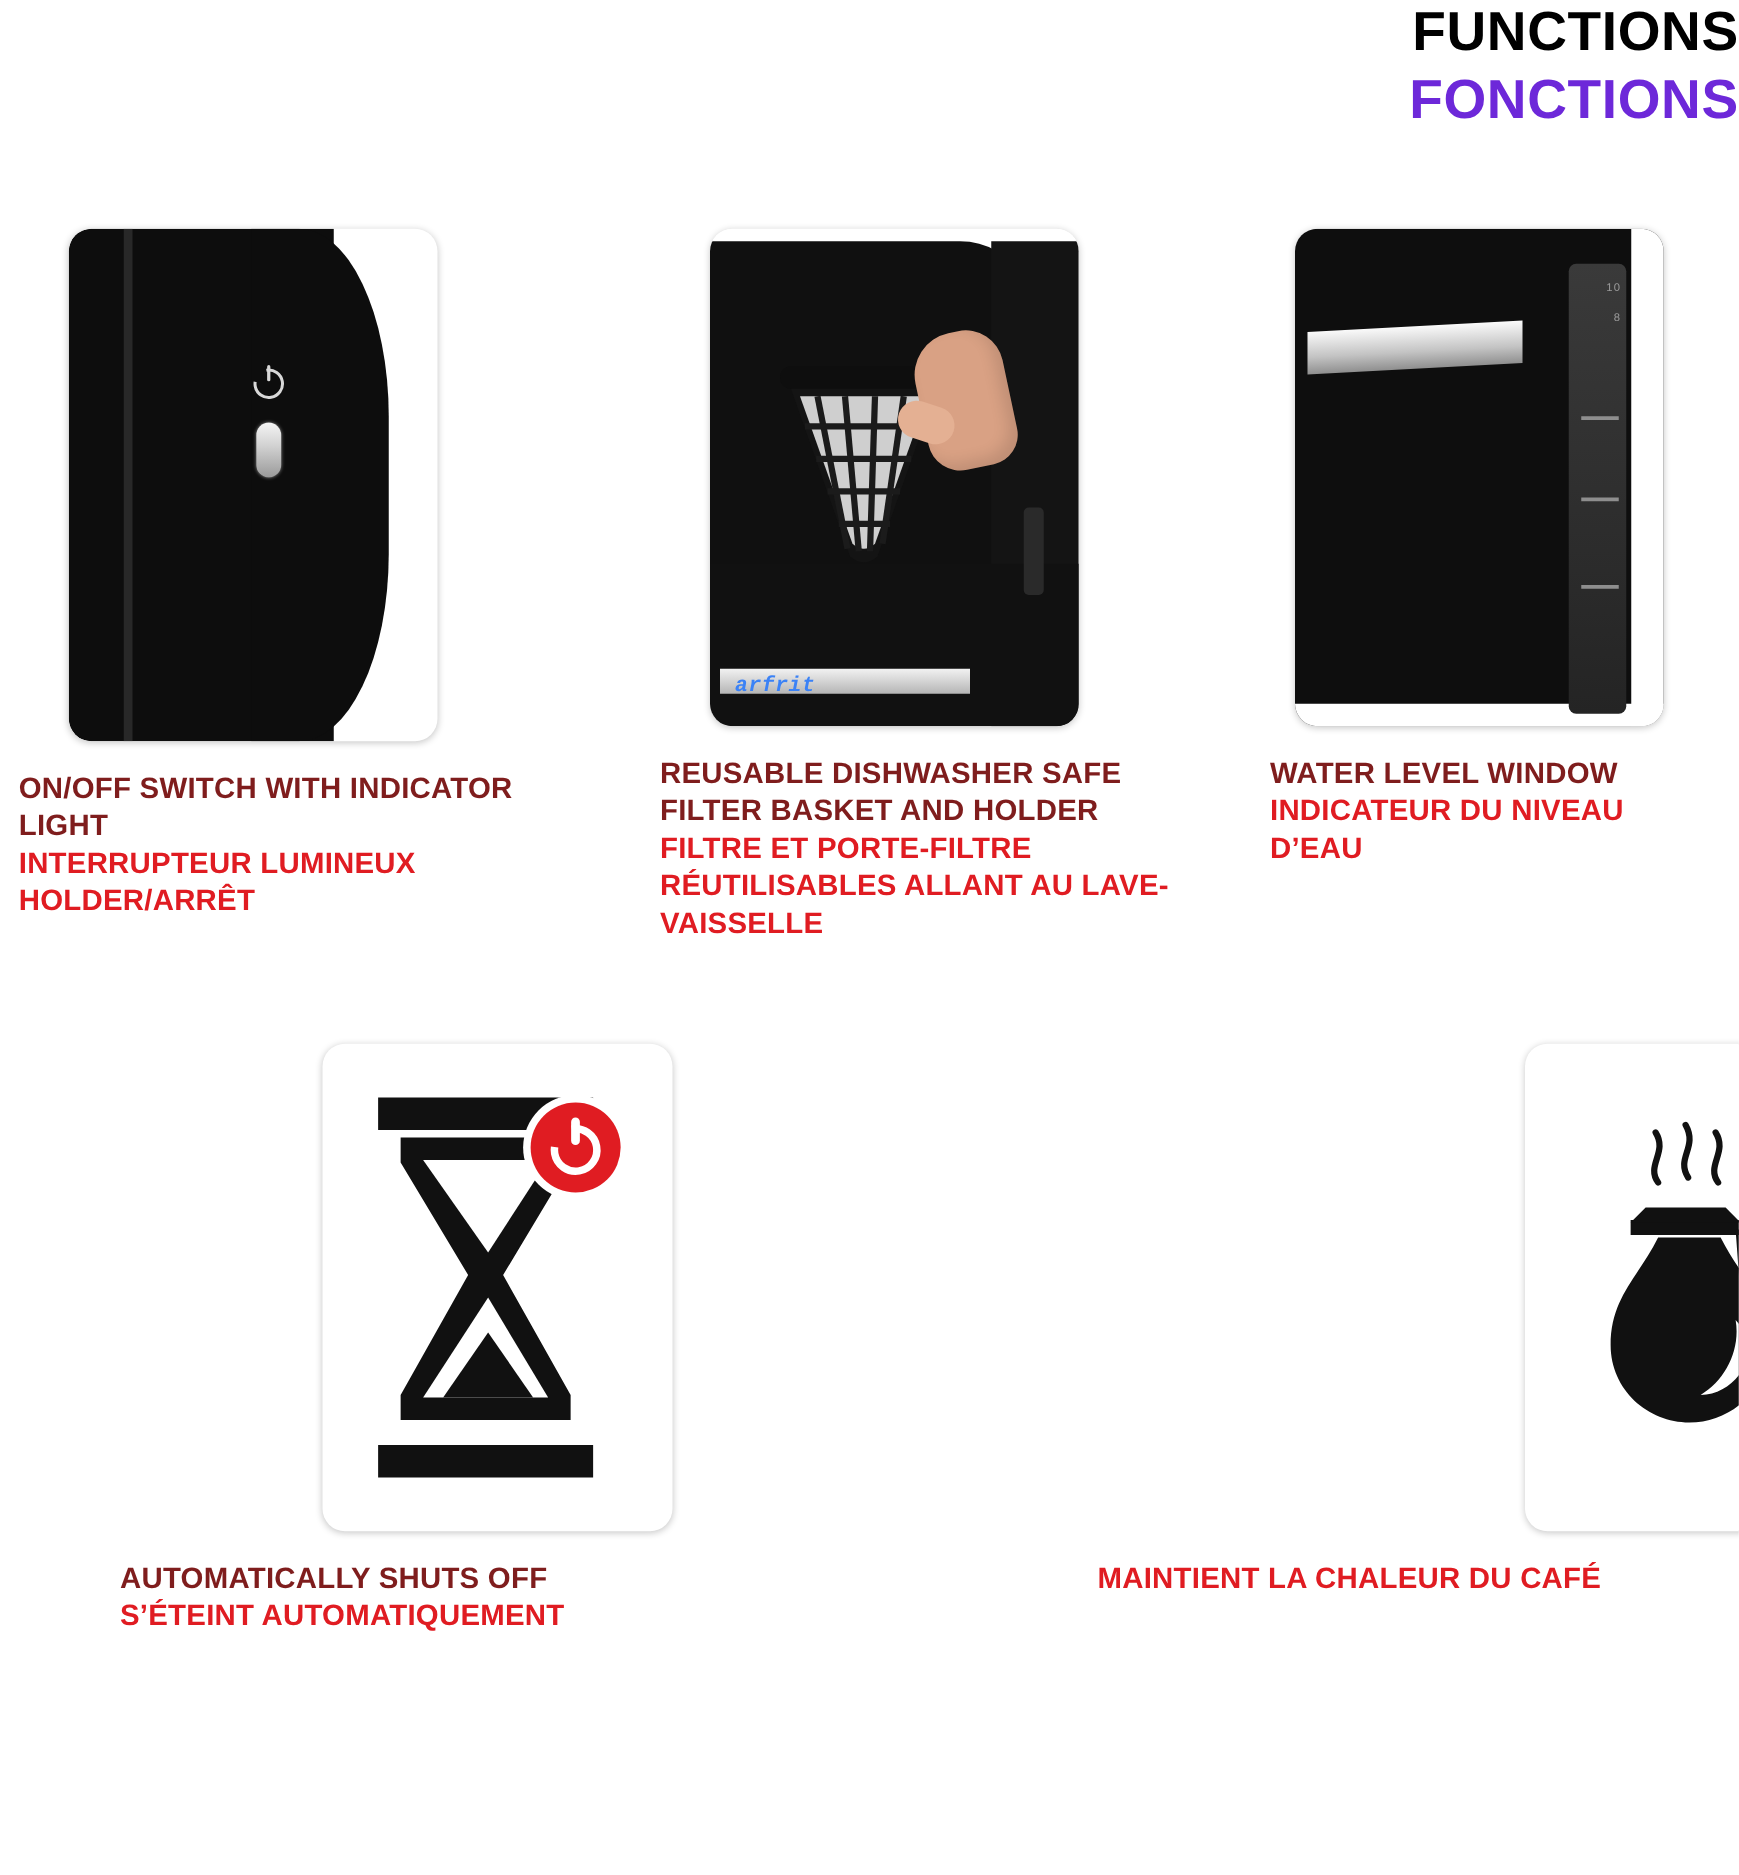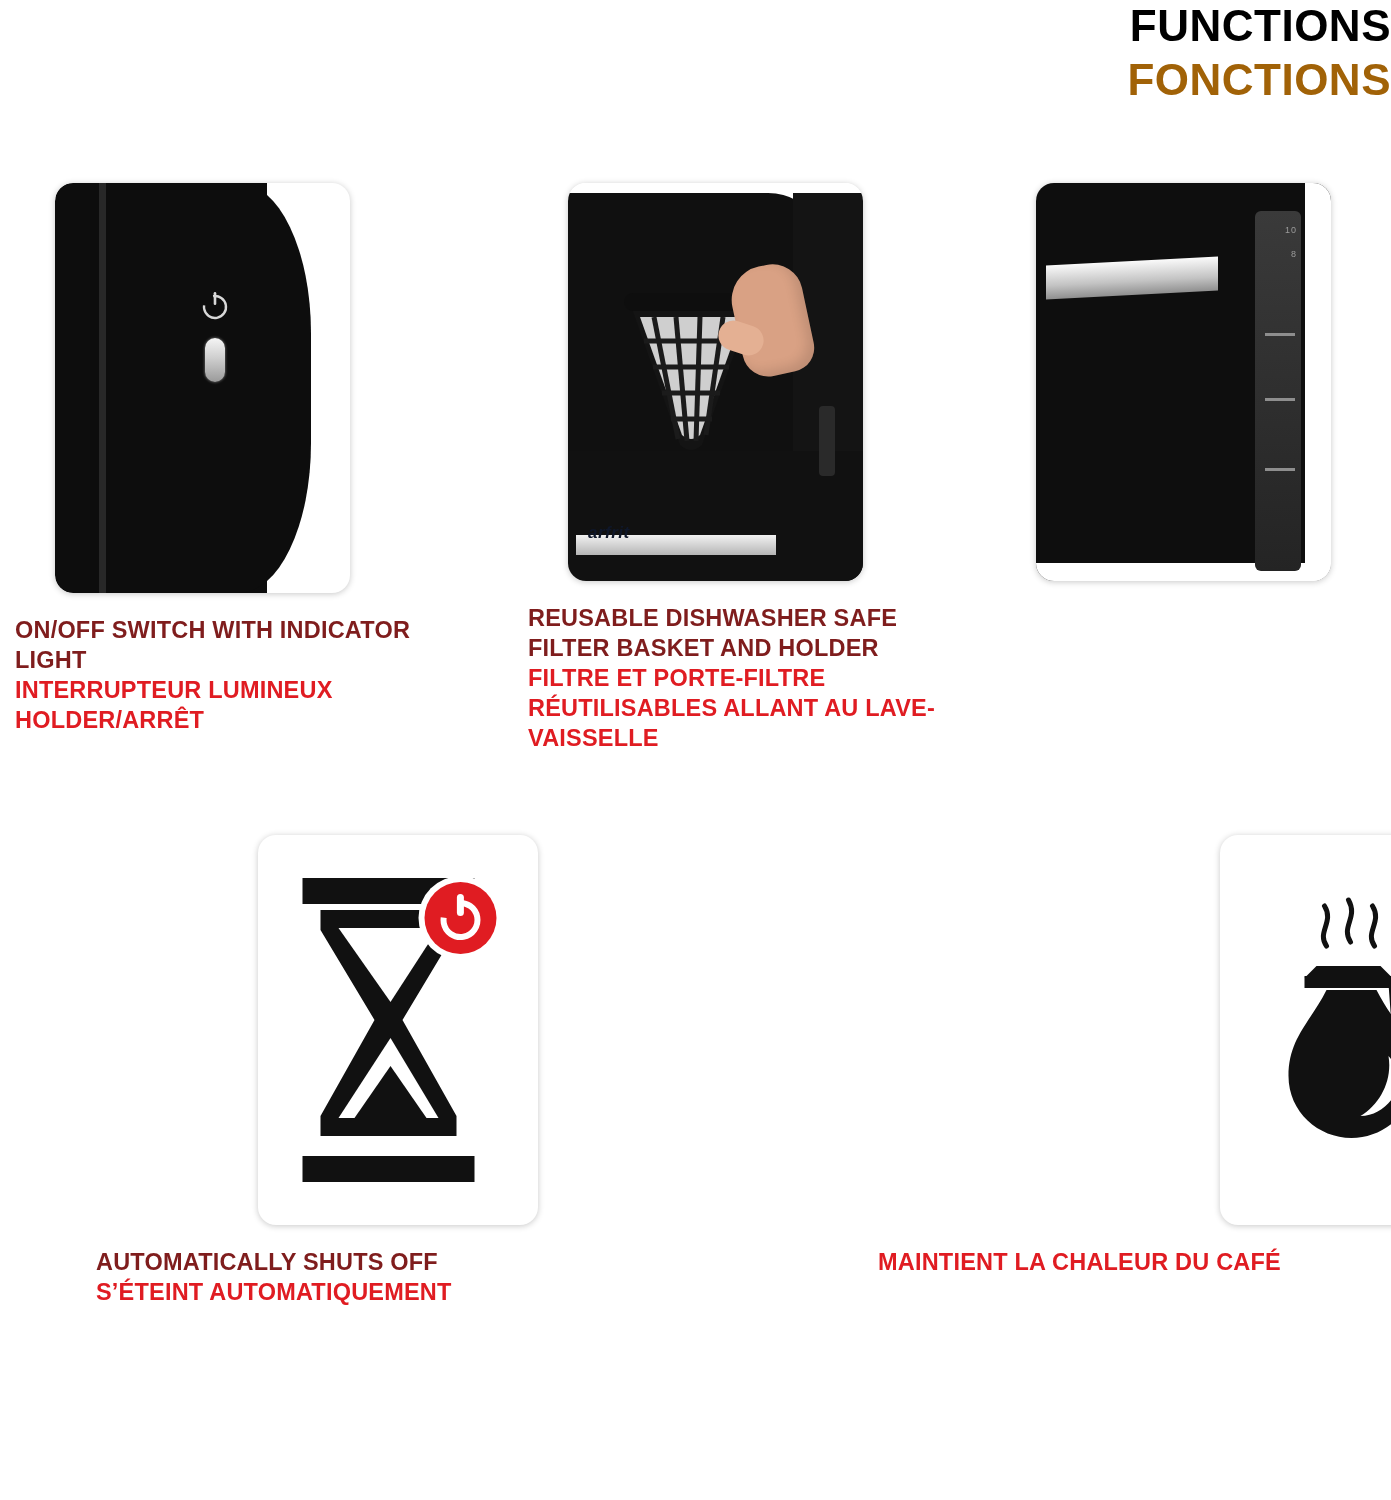--- a/index.html
+++ b/index.html
@@ -35,21 +35,21 @@
     line-height: 52px;
     color: #000000;
     margin: 0;
     padding-top: 0px;
   }
   .header .title-fr {
     font-size: 44px;
     font-weight: bold;
     letter-spacing: 0.5px;
     line-height: 56px;
-    color: #a16207;
+    color: #6d28d9;
     margin: 0;
   }
 
   
   .row {
     display: flex;
     width: 1391px;
     box-sizing: border-box;
   }
   .row-top {
@@ -161,26 +161,27 @@
     background: #111111;
   }
   .art2-strip {
     position: absolute;
     left: 8px; bottom: 26px;
     width: 200px; height: 20px;
     background: linear-gradient(180deg,#f2f2f2,#b5b5b5);
   }
   .art2-brand {
     position: absolute;
-    left: 20px; bottom: 38px;
+    left: 20px; bottom: 22px;
     font-size: 17px;
     font-style: italic;
     font-weight: bold;
-    color: #0f172a;
+    color: #3b82f6;
     letter-spacing: 0.5px;
+    font-family: Liberation Mono, monospace;
   }
   .art2-right-panel {
     position: absolute;
     right: 0; top: 10px;
     width: 70px; height: 388px;
     background: #141414;
   }
   .art2-slot {
     position: absolute;
     right: 28px; bottom: 105px;
@@ -351,20 +352,24 @@
         <div class="art3-white-right"></div>
         <div class="art3-white-bottom"></div>
         <div class="art3-strip"></div>
         <div class="art3-window"></div>
         <div class="tick" style="top:150px"></div>
         <div class="tick" style="top:215px"></div>
         <div class="tick" style="top:285px"></div>
         <div class="tick-label" style="top:42px">10</div>
         <div class="tick-label" style="top:66px">8</div>
       </div>
+      <div class="caption cap-3">
+        <div class="cap-en">WATER LEVEL WINDOW</div>
+        <div class="cap-fr">INDICATEUR DU NIVEAU D’EAU</div>
+      </div>
     </div>
 
   </div>
 
   <div class="row row-bottom">
 
     <div class="cell cell-b1">
       <div class="thumb thumb-b1">
         <div class="hourglass-wrap">
           <svg width="235" height="320" viewBox="0 0 235 320">

